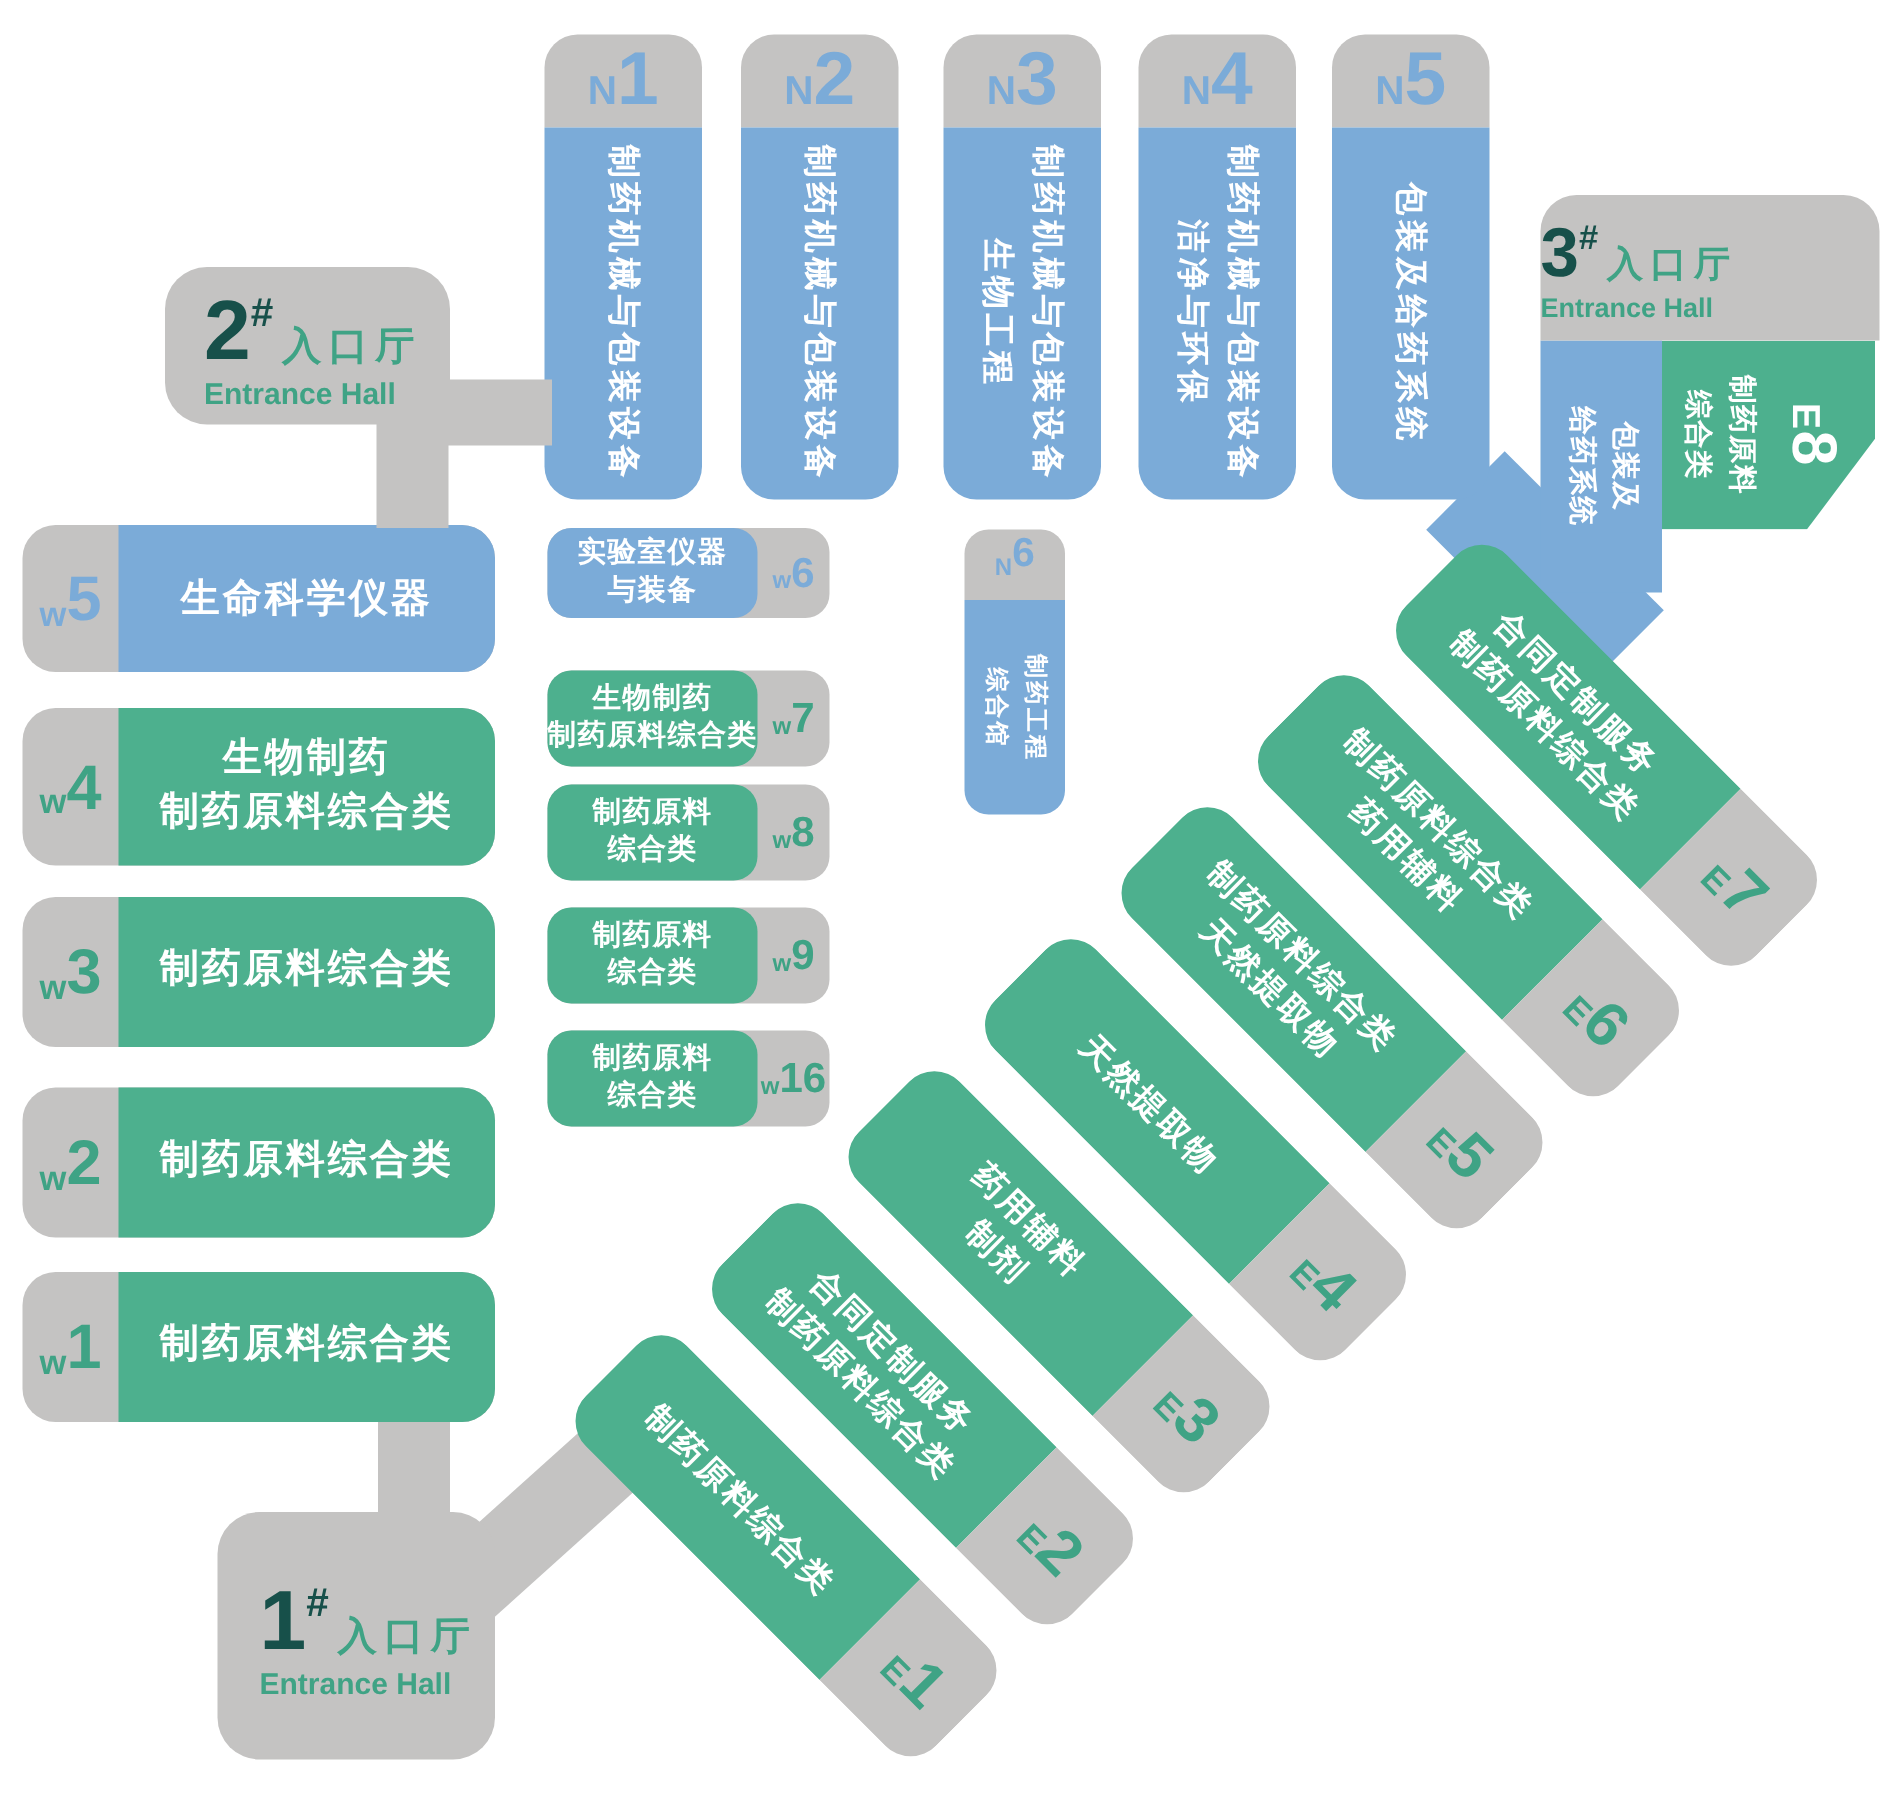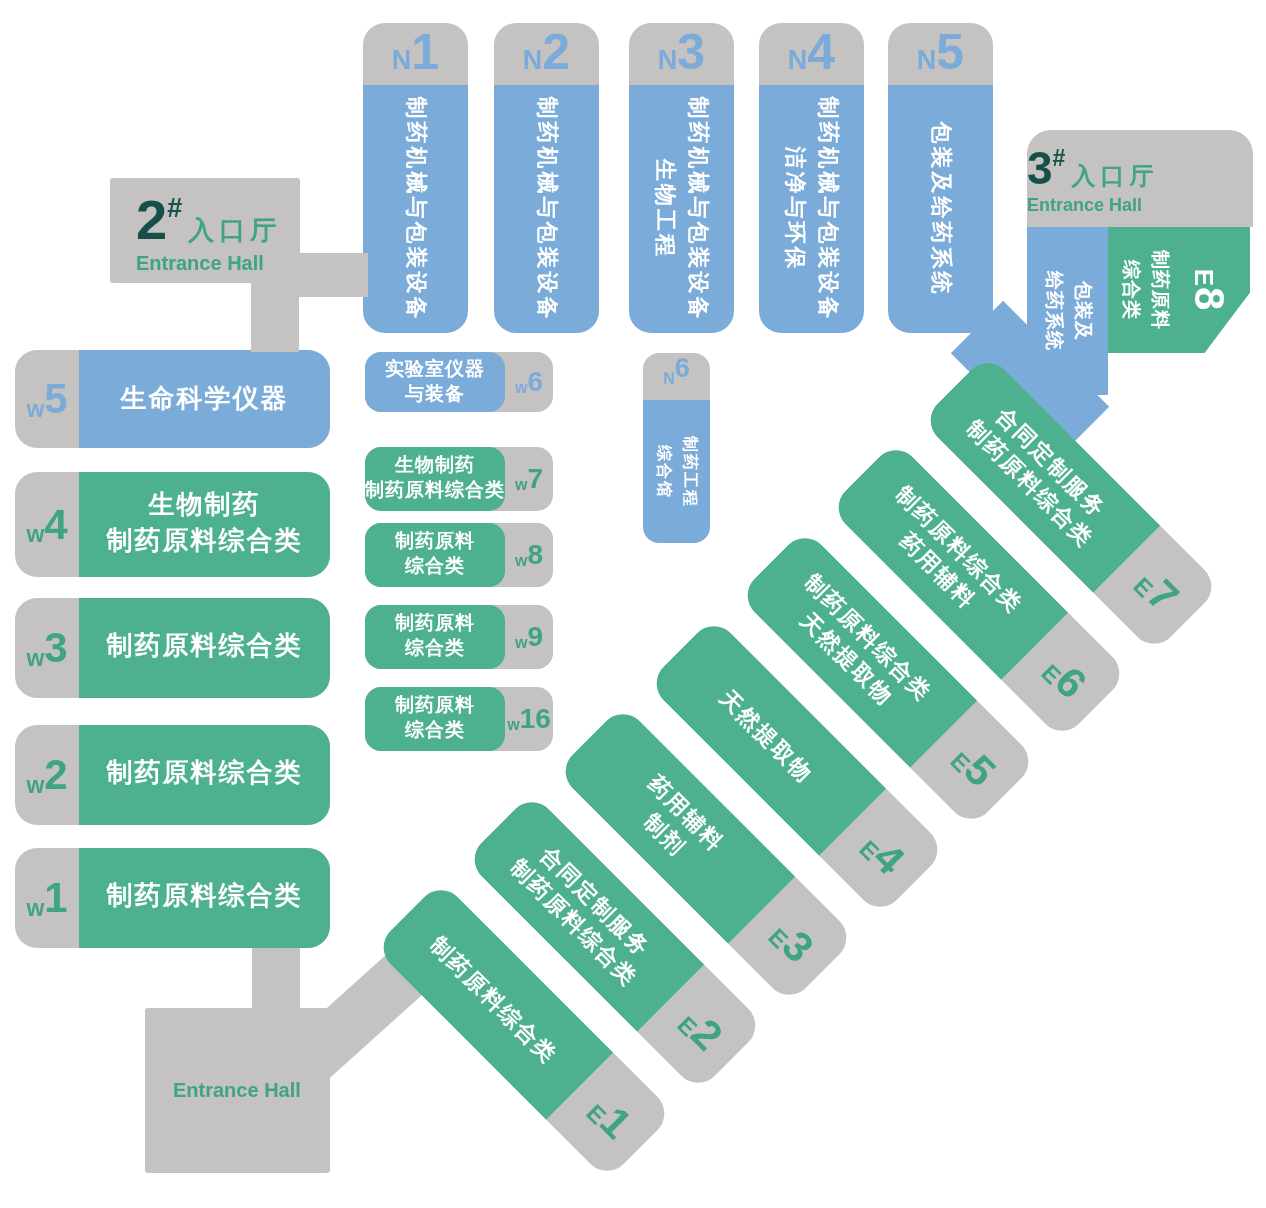--- a/index.html
+++ b/index.html
@@ -73,21 +73,21 @@
   .e8{position:absolute;left:1108px;top:227px;width:142px;height:126px;background:var(--green);
     clip-path:polygon(0 0,100% 0,100% 52%,68% 100%,0 100%);}
   .e8 .vtext{font-size:19px;letter-spacing:1px;line-height:1.5;}
   .e8 .e8head{display:block;margin-bottom:4px;}
   .e8 .e8head .hl{display:inline;font-size:26px;}
   .e8 .e8head .hn{display:inline;font-size:42px;}
   .wingcol{position:absolute;left:1027px;top:227px;width:81px;height:168px;background:var(--blue);}
   .wingcol .vtext{font-size:19px;letter-spacing:1px;line-height:1.5;}
 
   
-  .entrance{position:absolute;background:var(--gray);border-radius:3px;color:var(--dark);}
+  .entrance{position:absolute;background:var(--gray);border-radius:28px;color:var(--dark);}
   .entrance .numrow{white-space:nowrap;}
   .entrance .num{font-size:56px;color:var(--dark);}
   .entrance .hash{font-size:27px;position:relative;top:-22px;color:var(--dark);}
   .entrance .cn{font-size:26px;color:var(--gtext);letter-spacing:5px;margin-left:6px;}
   .entrance .en{font-size:20px;color:var(--gtext);margin-top:0px;}
   .ent3 .num{font-size:46px;} .ent3 .hash{font-size:23px;top:-18px;}
   .ent3 .cn{font-size:24px;} .ent3 .en{font-size:18px;}
 </style>
 </head>
 <body>
@@ -369,16 +369,19 @@
   <div class="entrance" style="left:110px;top:178px;width:190px;height:105px;padding:0;display:flex;flex-direction:column;justify-content:center;padding-left:26px;box-sizing:border-box;">
     <div class="numrow">
       <span class="num">2</span><span class="hash">#</span><span class="cn">入口厅</span>
     </div>
     <div class="en">Entrance Hall</div>
   </div>
   <div class="connector" style="left:285px;top:253px;width:83px;height:44px;"></div>
   <div class="connector" style="left:251px;top:270px;width:48px;height:82px;"></div>
 
   <div class="entrance" style="left:145px;top:1008px;width:185px;height:165px;display:flex;flex-direction:column;justify-content:center;padding-left:28px;box-sizing:border-box;">
+    <div class="numrow">
+      <span class="num">1</span><span class="hash">#</span><span class="cn">入口厅</span>
+    </div>
     <div class="en">Entrance Hall</div>
   </div>
 
 </div>
 
 </body></html>

